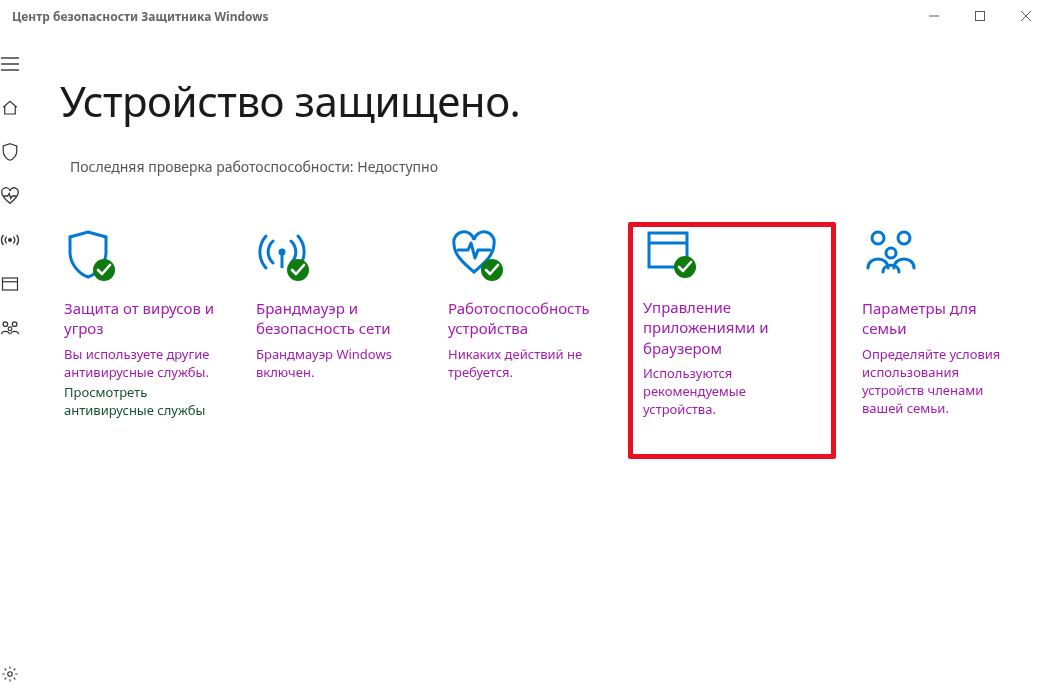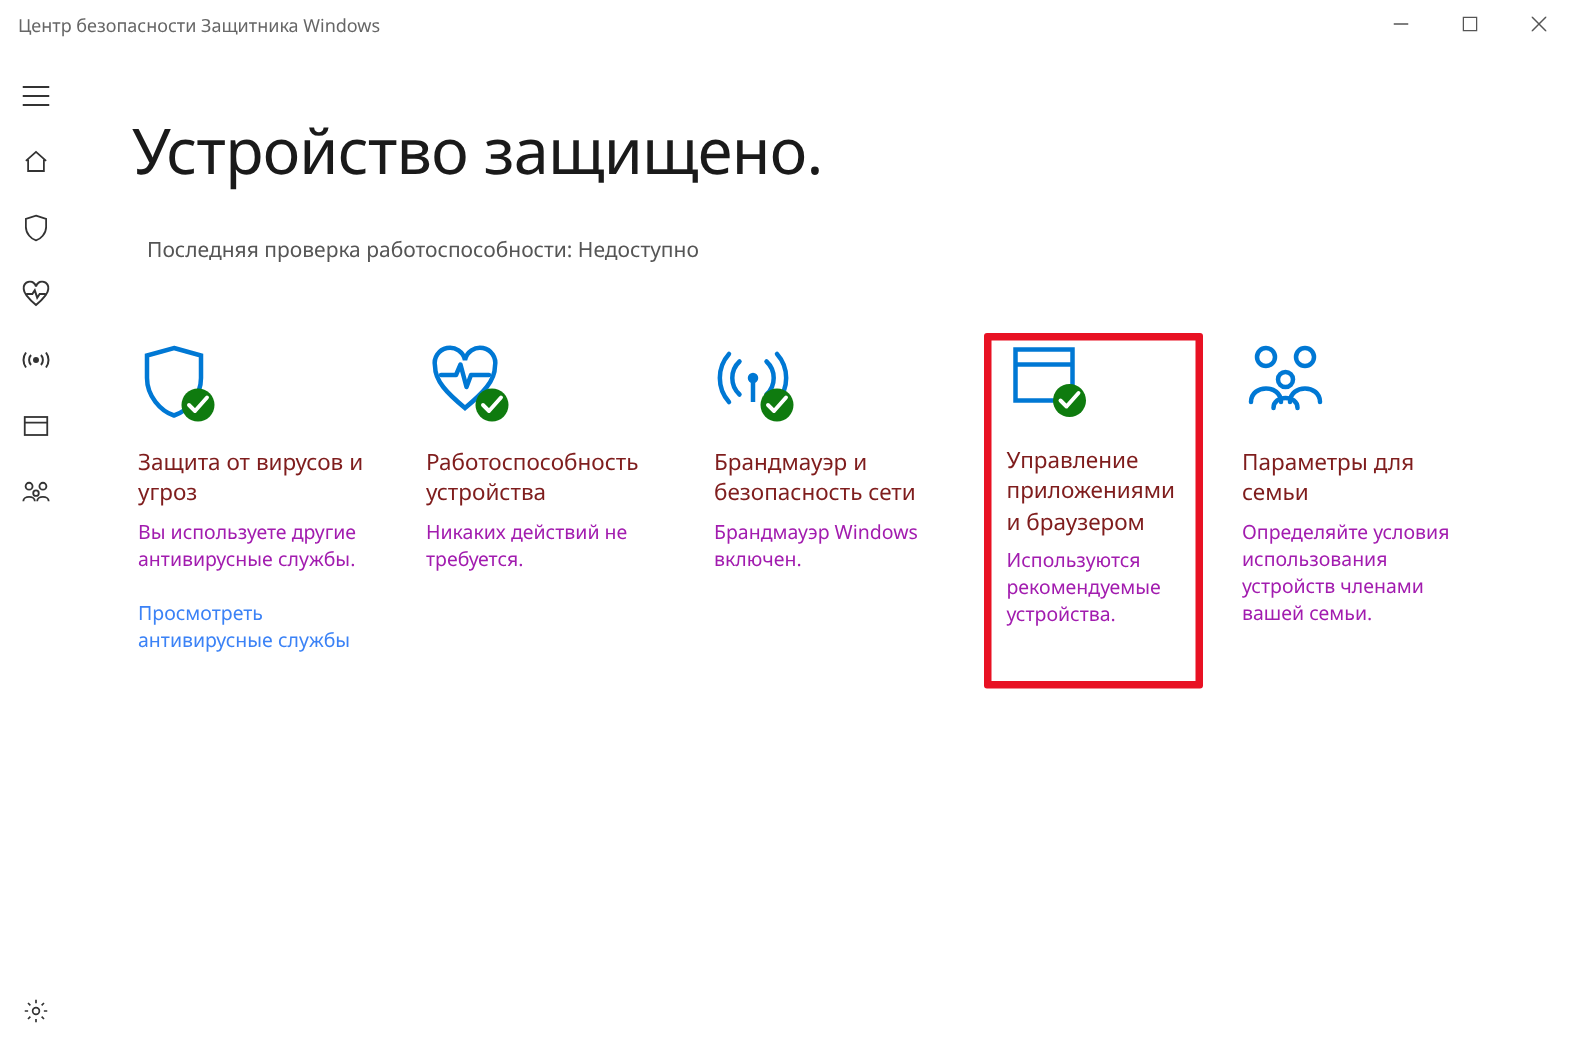--- a/index.html
+++ b/index.html
@@ -12,20 +12,21 @@
     color: #1a1a1a;
   }
   .titlebar {
     height: 32px;
     display: flex;
     align-items: center;
     justify-content: space-between;
     padding-left: 12px;
     color: #666;
     font-size: 12px;
+    font-weight: bold;
   }
   .titlebar-controls { display: flex; }
   .titlebar-btn {
     width: 46px; height: 32px;
     display: flex; align-items: center; justify-content: center;
     color: #555; font-size: 11px;
   }
   .main { display: flex; height: calc(100% - 32px); }
   .sidebar {
     width: 48px;
@@ -66,42 +67,42 @@
     width: 170px;
     padding: 0 4px 16px 4px;
     position: relative;
   }
   .tile.highlighted {
     border: 5px solid #e81123;
     border-radius: 2px;
     padding: 0 10px 36px 10px;
     margin-top: -6px;
     margin-left: -8px;
-    width: 146px;
+    width: 208px;
   }
   .tile-icon {
     height: 60px;
     display: flex; align-items: flex-start;
     margin-bottom: 10px;
   }
   .tile-title {
     font-size: 15px;
-    color: #7f1d1d;
+    color: #a21caf;
     line-height: 1.35;
     margin-bottom: 6px;
   }
   .tile-desc {
     font-size: 13px;
     color: #a21caf;
     line-height: 1.4;
   }
   .tile-link {
     font-size: 13px;
-    color: #3b82f6;
-    margin-top: 18px;
+    color: #14532d;
+    margin-top: 2px;
     line-height: 1.4;
     cursor: pointer;
   }
   svg { display: block; }
 </style>
 </head>
 <body>
 
 <div class="titlebar">
   <span>Центр безопасности Защитника Windows</span>
@@ -189,52 +190,52 @@
         <div class="tile-icon">
           <svg width="54" height="56" viewBox="0 0 54 56">
             <path d="M24 4 L42 9 V24 C42 36 33 46 24 49 C15 46 6 36 6 24 V9 Z" fill="none" stroke="#0078d4" stroke-width="3"></path>
             <circle cx="40" cy="42" r="11" fill="#0f7b0f"></circle>
             <path d="M34 42 L38 46 L46 37" fill="none" stroke="#fff" stroke-width="2.6" stroke-linecap="round" stroke-linejoin="round"></path>
           </svg>
         </div>
         <div class="tile-title">Защита от вирусов и угроз</div>
         <div class="tile-desc">Вы используете другие антивирусные службы.</div>
         <div class="tile-link">Просмотреть антивирусные службы</div>
-      </div>
-
-      <div class="tile">
-        <div class="tile-icon">
-          <svg width="58" height="56" viewBox="0 0 58 56">
-            <path d="M26 44 C14 34 6 26 6 16 A10 10 0 0 1 26 12 A10 10 0 0 1 46 16 C46 26 38 34 26 44 Z" fill="none" stroke="#0078d4" stroke-width="3"></path>
-            <path d="M10 22 H20 L23 15 L27 30 L30 22 H42" fill="none" stroke="#0078d4" stroke-width="3" stroke-linecap="round" stroke-linejoin="round"></path>
-            <circle cx="44" cy="42" r="11" fill="#0f7b0f"></circle>
-            <path d="M38 42 L42 46 L50 37" fill="none" stroke="#fff" stroke-width="2.6" stroke-linecap="round" stroke-linejoin="round"></path>
-          </svg>
-        </div>
-        <div class="tile-title">Работоспособность устройства</div>
-        <div class="tile-desc">Никаких действий не требуется.</div>
       </div>
 
       <div class="tile">
         <div class="tile-icon">
           <svg width="58" height="56" viewBox="0 0 58 56">
             <path d="M10 8 A24 24 0 0 0 10 40" fill="none" stroke="#0078d4" stroke-width="3" stroke-linecap="round"></path>
             <path d="M17 13 A15 15 0 0 0 17 35" fill="none" stroke="#0078d4" stroke-width="3" stroke-linecap="round"></path>
             <path d="M42 8 A24 24 0 0 1 42 40" fill="none" stroke="#0078d4" stroke-width="3" stroke-linecap="round"></path>
             <path d="M35 13 A15 15 0 0 1 35 35" fill="none" stroke="#0078d4" stroke-width="3" stroke-linecap="round"></path>
             <circle cx="26" cy="24" r="3.5" fill="#0078d4"></circle>
             <line x1="26" y1="27" x2="26" y2="40" stroke="#0078d4" stroke-width="3"></line>
             <circle cx="42" cy="42" r="11" fill="#0f7b0f"></circle>
             <path d="M36 42 L40 46 L48 37" fill="none" stroke="#fff" stroke-width="2.6" stroke-linecap="round" stroke-linejoin="round"></path>
           </svg>
         </div>
         <div class="tile-title">Брандмауэр и безопасность сети</div>
         <div class="tile-desc">Брандмауэр Windows включен.</div>
       </div>
 
+      <div class="tile">
+        <div class="tile-icon">
+          <svg width="58" height="56" viewBox="0 0 58 56">
+            <path d="M26 44 C14 34 6 26 6 16 A10 10 0 0 1 26 12 A10 10 0 0 1 46 16 C46 26 38 34 26 44 Z" fill="none" stroke="#0078d4" stroke-width="3"></path>
+            <path d="M10 22 H20 L23 15 L27 30 L30 22 H42" fill="none" stroke="#0078d4" stroke-width="3" stroke-linecap="round" stroke-linejoin="round"></path>
+            <circle cx="44" cy="42" r="11" fill="#0f7b0f"></circle>
+            <path d="M38 42 L42 46 L50 37" fill="none" stroke="#fff" stroke-width="2.6" stroke-linecap="round" stroke-linejoin="round"></path>
+          </svg>
+        </div>
+        <div class="tile-title">Работоспособность устройства</div>
+        <div class="tile-desc">Никаких действий не требуется.</div>
+      </div>
+
       <div class="tile highlighted">
         <div class="tile-icon">
           <svg width="56" height="56" viewBox="0 0 56 56">
             <rect x="6" y="6" width="38" height="34" fill="none" stroke="#0078d4" stroke-width="3"></rect>
             <line x1="6" y1="16" x2="44" y2="16" stroke="#0078d4" stroke-width="3"></line>
             <circle cx="42" cy="40" r="11" fill="#0f7b0f"></circle>
             <path d="M36 40 L40 44 L48 35" fill="none" stroke="#fff" stroke-width="2.6" stroke-linecap="round" stroke-linejoin="round"></path>
           </svg>
         </div>
         <div class="tile-title">Управление приложениями и браузером</div>

